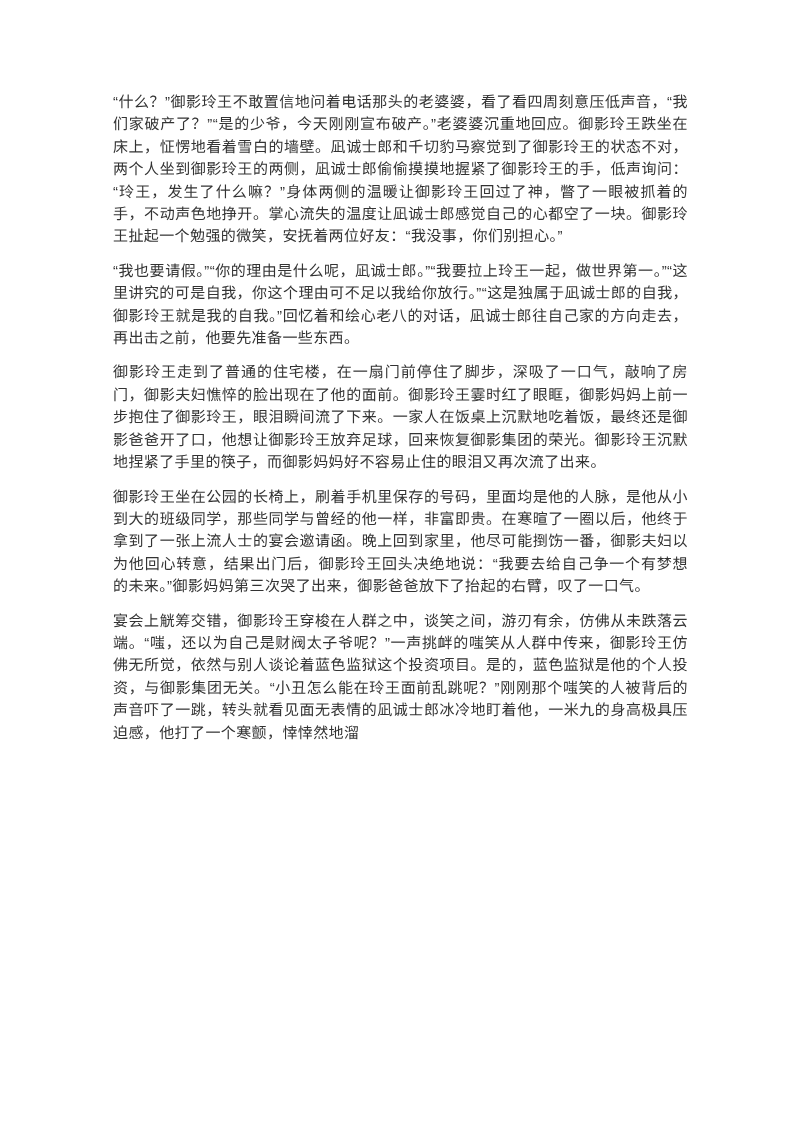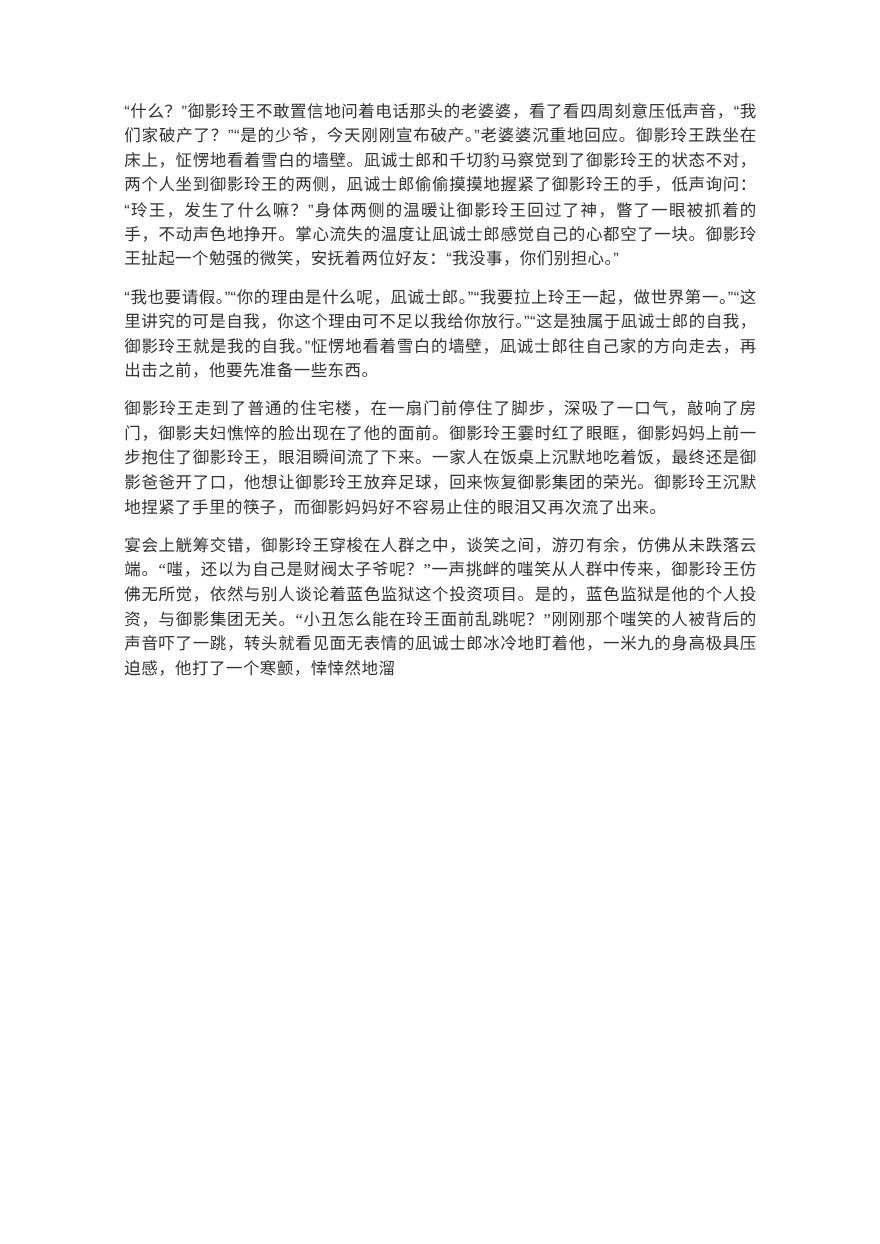--- a/index.html
+++ b/index.html
@@ -25,24 +25,24 @@
     font-size: 15px;
     line-height: 22.4px;
     color: #333333;
     text-align: justify;
     text-justify: inter-ideograph;
     letter-spacing: 0.4px;
     word-break: break-all;
   }
   .page p:last-child {
     margin-bottom: 0;
-    font-family: Liberation Serif, serif;
   }
 </style>
 </head>
 <body>
 
 <div class="page">
   <p>“什么？”御影玲王不敢置信地问着电话那头的老婆婆，看了看四周刻意压低声音，“我们家破产了？”“是的少爷，今天刚刚宣布破产。”老婆婆沉重地回应。御影玲王跌坐在床上，怔愣地看着雪白的墙壁。凪诚士郎和千切豹马察觉到了御影玲王的状态不对，两个人坐到御影玲王的两侧，凪诚士郎偷偷摸摸地握紧了御影玲王的手，低声询问：“玲王，发生了什么嘛？”身体两侧的温暖让御影玲王回过了神，瞥了一眼被抓着的手，不动声色地挣开。掌心流失的温度让凪诚士郎感觉自己的心都空了一块。御影玲王扯起一个勉强的微笑，安抚着两位好友：“我没事，你们别担心。”</p>
-  <p>“我也要请假。”“你的理由是什么呢，凪诚士郎。”“我要拉上玲王一起，做世界第一。”“这里讲究的可是自我，你这个理由可不足以我给你放行。”“这是独属于凪诚士郎的自我，御影玲王就是我的自我。”怔愣地看着雪白的墙壁，凪诚士郎往自己家的方向走去，再出击之前，他要先准备一些东西。</p>
+  <p>“我也要请假。”“你的理由是什么呢，凪诚士郎。”“我要拉上玲王一起，做世界第一。”“这里讲究的可是自我，你这个理由可不足以我给你放行。”“这是独属于凪诚士郎的自我，御影玲王就是我的自我。”回忆着和绘心老八的对话，凪诚士郎往自己家的方向走去，再出击之前，他要先准备一些东西。</p>
   <p>御影玲王走到了普通的住宅楼，在一扇门前停住了脚步，深吸了一口气，敲响了房门，御影夫妇憔悴的脸出现在了他的面前。御影玲王霎时红了眼眶，御影妈妈上前一步抱住了御影玲王，眼泪瞬间流了下来。一家人在饭桌上沉默地吃着饭，最终还是御影爸爸开了口，他想让御影玲王放弃足球，回来恢复御影集团的荣光。御影玲王沉默地捏紧了手里的筷子，而御影妈妈好不容易止住的眼泪又再次流了出来。</p>
+  <p>御影玲王坐在公园的长椅上，刷着手机里保存的号码，里面均是他的人脉，是他从小到大的班级同学，那些同学与曾经的他一样，非富即贵。在寒暄了一圈以后，他终于拿到了一张上流人士的宴会邀请函。晚上回到家里，他尽可能捯饬一番，御影夫妇以为他回心转意，结果出门后，御影玲王回头决绝地说：“我要去给自己争一个有梦想的未来。”御影妈妈第三次哭了出来，御影爸爸放下了抬起的右臂，叹了一口气。</p>
   <p>宴会上觥筹交错，御影玲王穿梭在人群之中，谈笑之间，游刃有余，仿佛从未跌落云端。“嗤，还以为自己是财阀太子爷呢？”一声挑衅的嗤笑从人群中传来，御影玲王仿佛无所觉，依然与别人谈论着蓝色监狱这个投资项目。是的，蓝色监狱是他的个人投资，与御影集团无关。“小丑怎么能在玲王面前乱跳呢？”刚刚那个嗤笑的人被背后的声音吓了一跳，转头就看见面无表情的凪诚士郎冰冷地盯着他，一米九的身高极具压迫感，他打了一个寒颤，悻悻然地溜</p>
 </div>
 
 </body></html>

